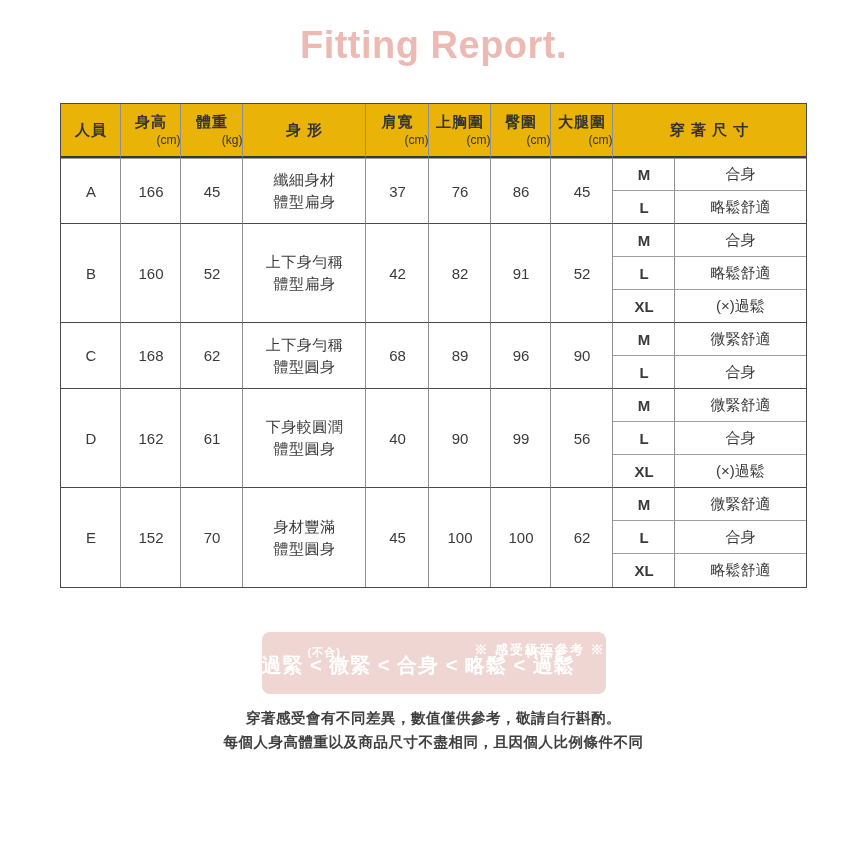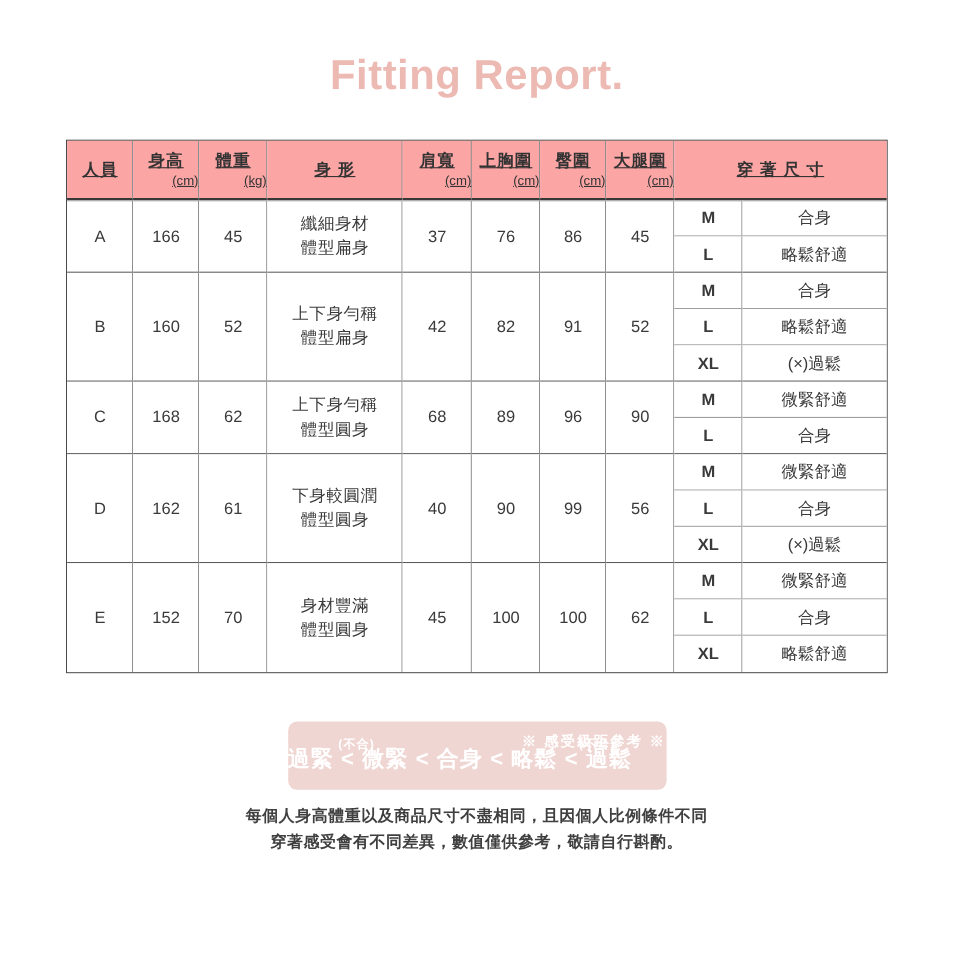--- a/index.html
+++ b/index.html
@@ -1,45 +1,44 @@
 <!DOCTYPE html>
 <html><head>
 <meta charset="utf-8">
 <style>
   * { margin:0; padding:0; box-sizing:border-box; }
   html,body { background:#ffffff; }
   body { font-family:"Liberation Sans", sans-serif; color:#3a3a3a; }
   .page { position:relative; width:867px; height:867px; margin:0 auto; background:#ffffff; overflow:hidden; }
 
   .title {
-    padding-top:48px;
+    padding-top:24px;
     text-align:center;
     font-size:38px;
     font-weight:800;
     letter-spacing:0.5px;
     color:#ecbab3;
   }
 
   table.fit-table {
     width:744px;
     margin:36px auto 0;
     border-collapse:separate;
     border-spacing:0;
     border:1px solid #4a4a4a;
     table-layout:fixed;
   }
   .fit-table th {
-    background:#fca5a5;
+    background:#eab308;
     border-right:1px solid #8f8f8f;
     border-bottom:2px solid #383838;
     height:54px;
     vertical-align:middle;
     text-align:center;
     color:#333333;
-    text-decoration:underline;
   }
   .fit-table th.last-col { border-right:none; }
   .h-label { font-weight:700; font-size:15px; letter-spacing:1px; }
   .h-unit  { font-weight:400; font-size:12px; margin-top:1px; letter-spacing:0;text-align:right; }
 
   .fit-table td {
     border-right:1px solid #8f8f8f;
     border-bottom:1px solid #9e9e9e;
     height:33px;
     text-align:center;
@@ -261,17 +260,17 @@
   </table>
 
   <div class="legend">
     <span class="legend-note left">(不合)</span>
     <div class="legend-title">※ 感受級距參考 ※</div>
     <span class="legend-note right">(不合)</span>
     <div class="legend-scale">過緊 &lt; 微緊 &lt; 合身 &lt; 略鬆 &lt; 過鬆</div>
   </div>
 
   <div class="notes">
+    <p class="note">穿著感受會有不同差異，數值僅供參考，敬請自行斟酌。</p>
     <p class="note">每個人身高體重以及商品尺寸不盡相同，且因個人比例條件不同</p>
-    <p class="note">穿著感受會有不同差異，數值僅供參考，敬請自行斟酌。</p>
   </div>
 
 </div>
 
 </body></html>

